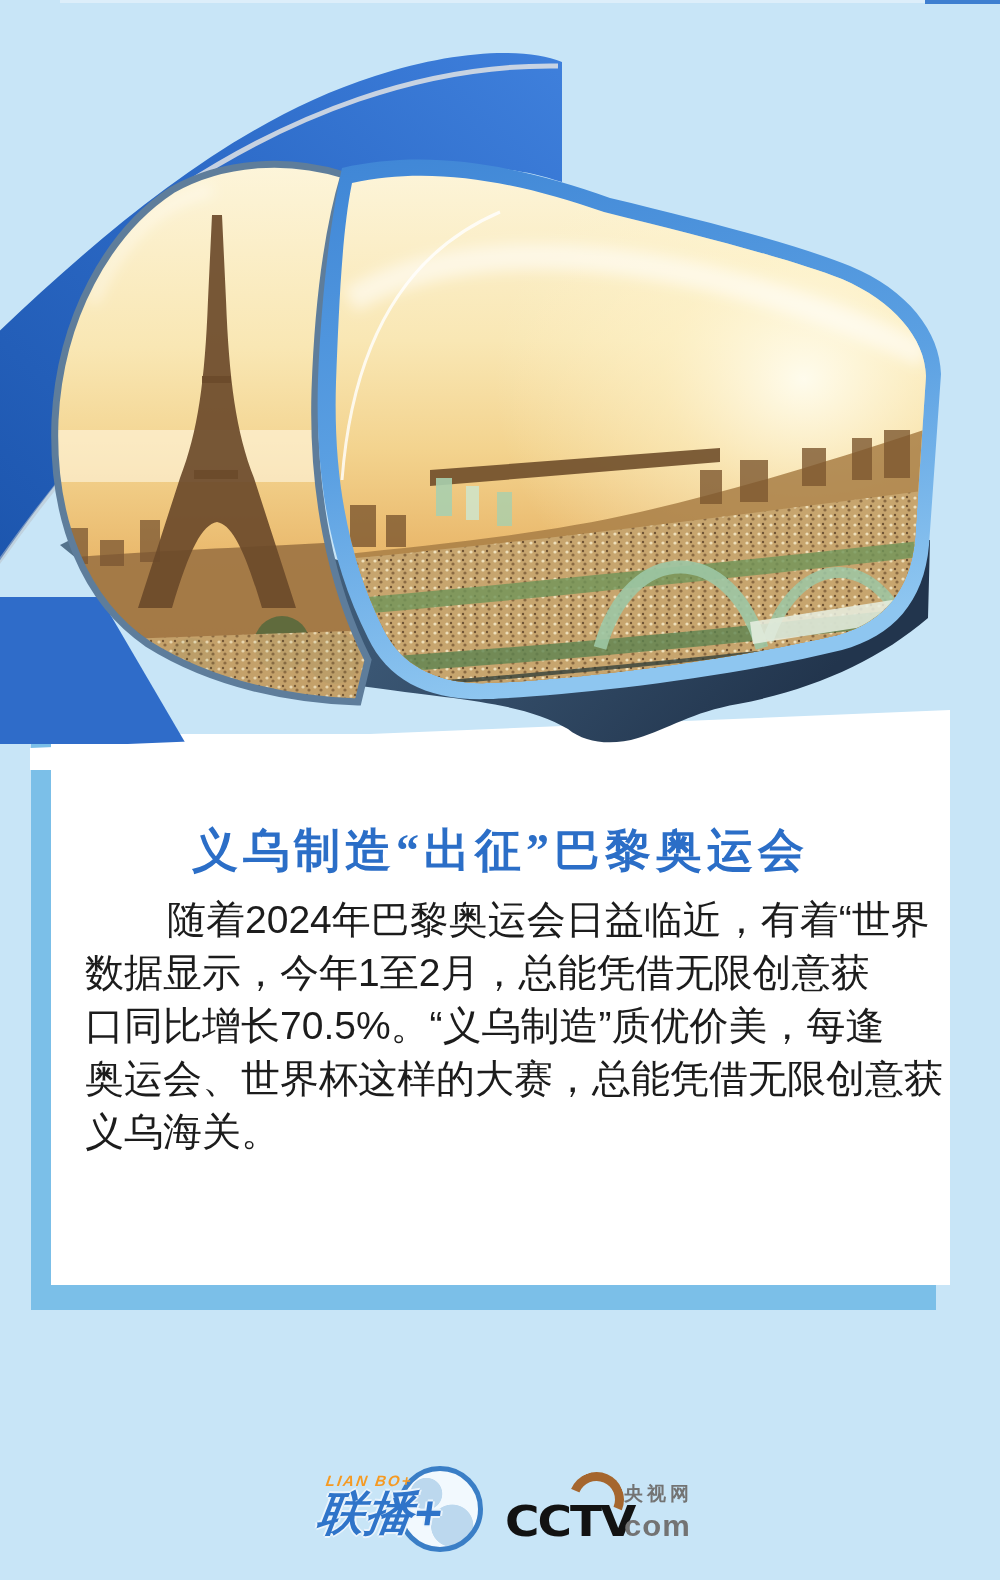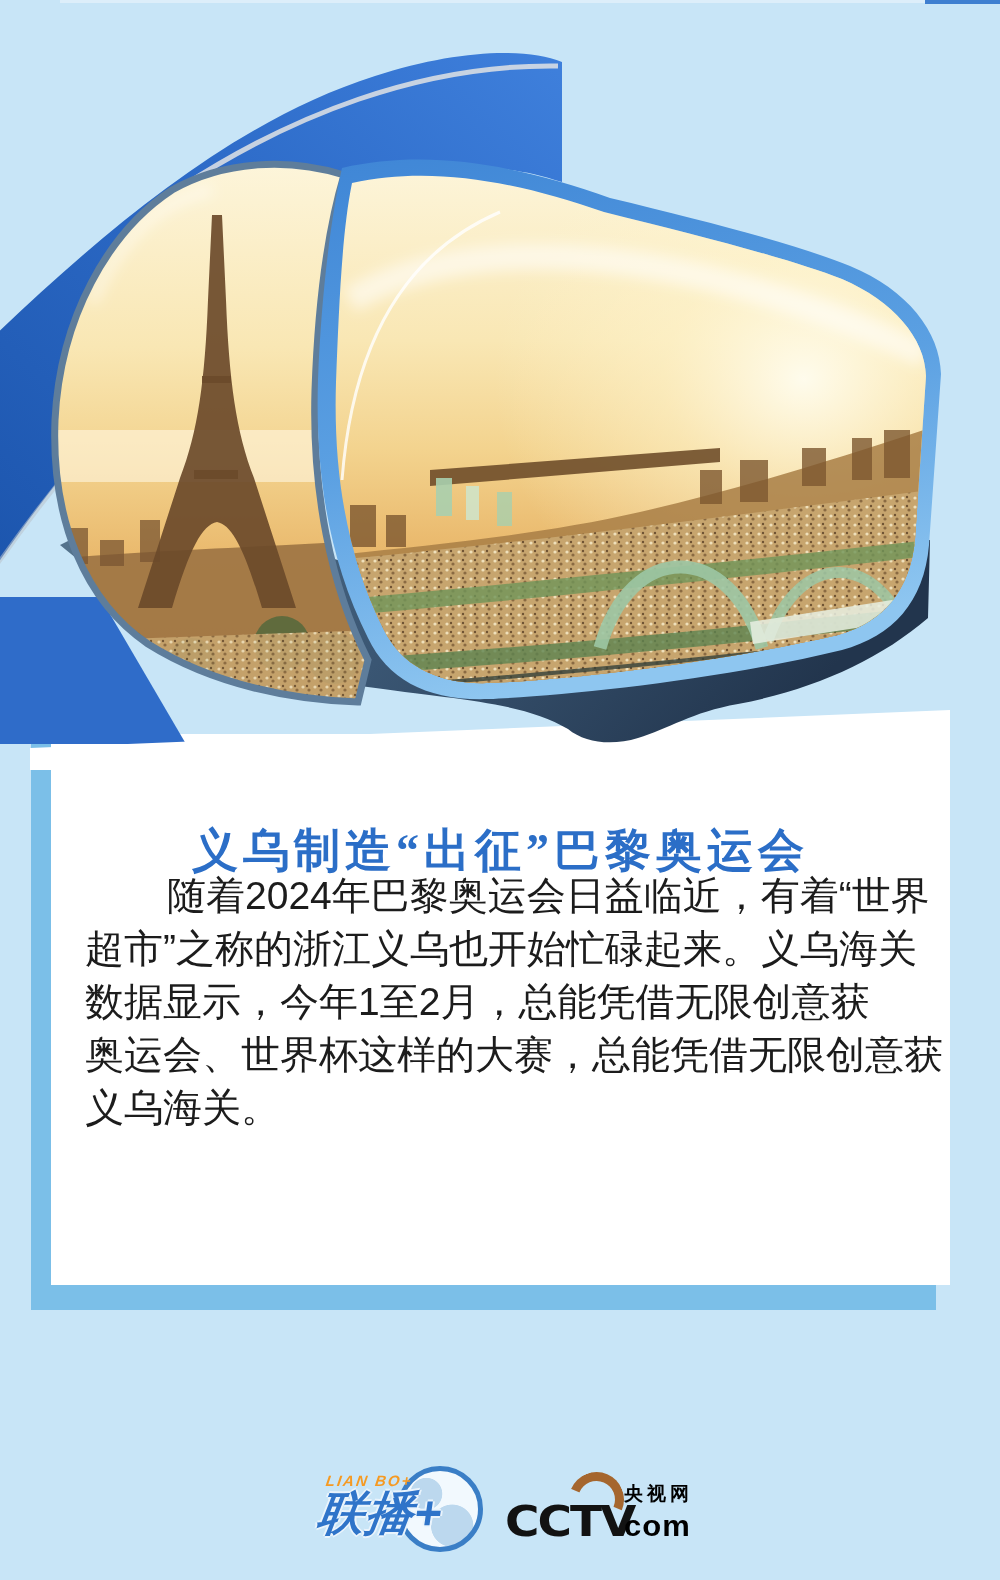--- a/index.html
+++ b/index.html
@@ -22,21 +22,21 @@
     position:absolute;left:51px;top:772px;width:899px;z-index:3;
     text-align:center;color:#2b6ec7;font-size:46px;font-weight:bold;letter-spacing:5px;
     font-family:"Liberation Serif","DejaVu Serif",serif;
     margin-top:48px;
   }
   .article-body{
     position:absolute;left:85px;top:869px;width:832px;z-index:3;
     color:#1c1c1c;font-size:39px;
   }
   .article-body .line{height:53px;line-height:53px;white-space:nowrap;}
-  .article-body .line.first{padding-left:82px;}
+  .article-body .line.first{padding-left:82px;margin-top:24px;}
 
   
   .lianbo-logo{position:absolute;left:318px;top:1460px;width:165px;height:92px;z-index:3;}
   .lianbo-globe{
     position:absolute;right:0;top:6px;width:76px;height:76px;border-radius:50%;
     border:5px solid #3a7ec6;
     background:
       radial-gradient(circle at 32% 30%, #bcd8ee 0 21%, rgba(0,0,0,0) 22%),
       radial-gradient(circle at 66% 72%, #bcd8ee 0 28%, rgba(0,0,0,0) 29%),
       #f2f9fe;
@@ -55,21 +55,21 @@
   .cctv-logo{position:absolute;left:505px;top:1468px;width:230px;height:78px;z-index:3;}
   .cctv-letters{
     position:absolute;left:0;top:26px;color:#121212;font-size:47px;letter-spacing:-2px;
     font-weight:900;font-family:"DejaVu Sans","Liberation Sans",sans-serif;transform:scaleY(.9);
   }
   .cctv-arc{
     position:absolute;left:64px;top:4px;width:37px;height:37px;border-radius:50%;
     border:9px solid #a5662e;border-left-color:rgba(0,0,0,0);border-bottom-color:rgba(0,0,0,0);
     transform:rotate(-22deg);
   }
-  .cctv-col{position:absolute;left:119px;top:13px;color:#000000;}
+  .cctv-col{position:absolute;left:119px;top:13px;color:#737373;}
   .cctv-site{font-size:19px;font-weight:bold;letter-spacing:4px;}
   .cctv-com{font-size:31px;font-weight:bold;letter-spacing:1px;margin-top:1px;transform:scaleY(.95);}
 </style>
 </head>
 <body>
 
 <div class="top-strip-light"></div>
 <div class="top-strip-blue"></div>
 
 <div class="card-shadow-left"></div>
@@ -182,22 +182,22 @@
       <path d="M 336,690 C 520,678 720,658 930,634" stroke="#35413a" stroke-width="4" fill="none" opacity="0.8"></path>
       <path d="M 350,300 C 480,225 700,250 925,355" stroke="rgba(255,255,255,0.55)" stroke-width="26" fill="none" filter="url(#blur6)"></path>
       <path d="M 342,480 C 352,350 400,255 500,212" stroke="rgba(255,255,255,0.8)" stroke-width="3" fill="none"></path>
     </g>
   </g>
 </svg>
 
 <h1 class="article-title">义乌制造“出征”巴黎奥运会</h1>
 <div class="article-body">
   <div class="line first">随着2024年巴黎奥运会日益临近，有着“世界</div>
-  <div class="line">超市”之称的浙江义乌也开始忙碌起来。义乌海关</div>
   <div class="line">数据显示，今年1至2月，总能凭借无限创意获</div>
+  <div class="line">口同比增长70.5%。“义乌制造”质优价美，每逢</div>
   <div class="line">奥运会、世界杯这样的大赛，总能凭借无限创意获</div>
   <div class="line">义乌海关。</div>
 </div>
 
 <div class="lianbo-logo">
   <div class="lianbo-globe"></div>
   <div class="lianbo-sup">LIAN BO+</div>
   <div class="lianbo-main">联播+</div>
 </div>
 

